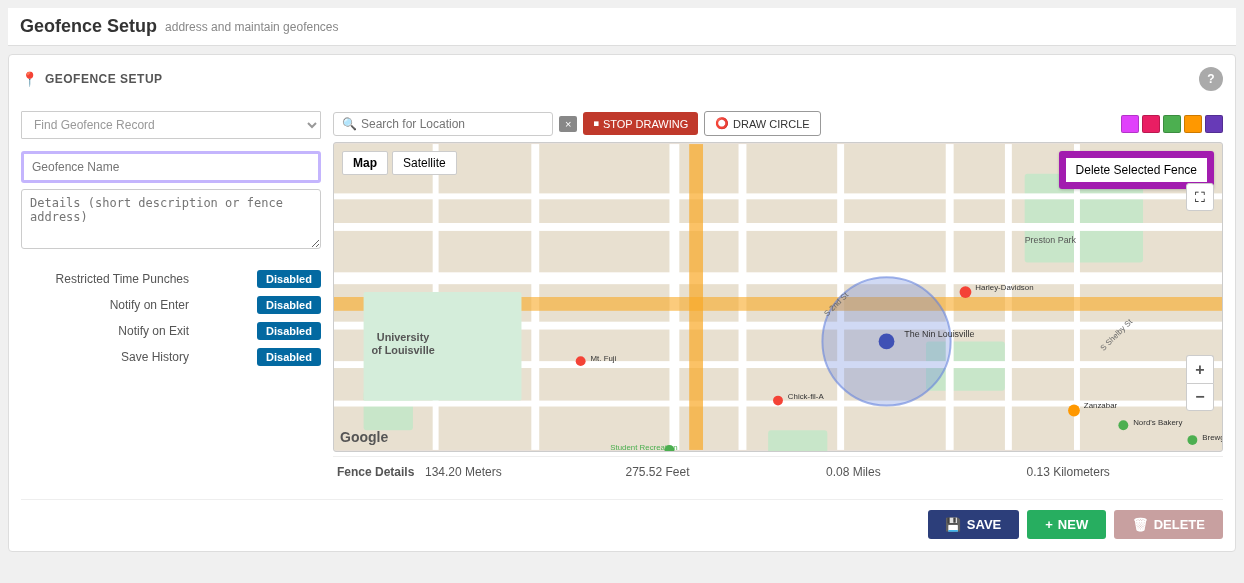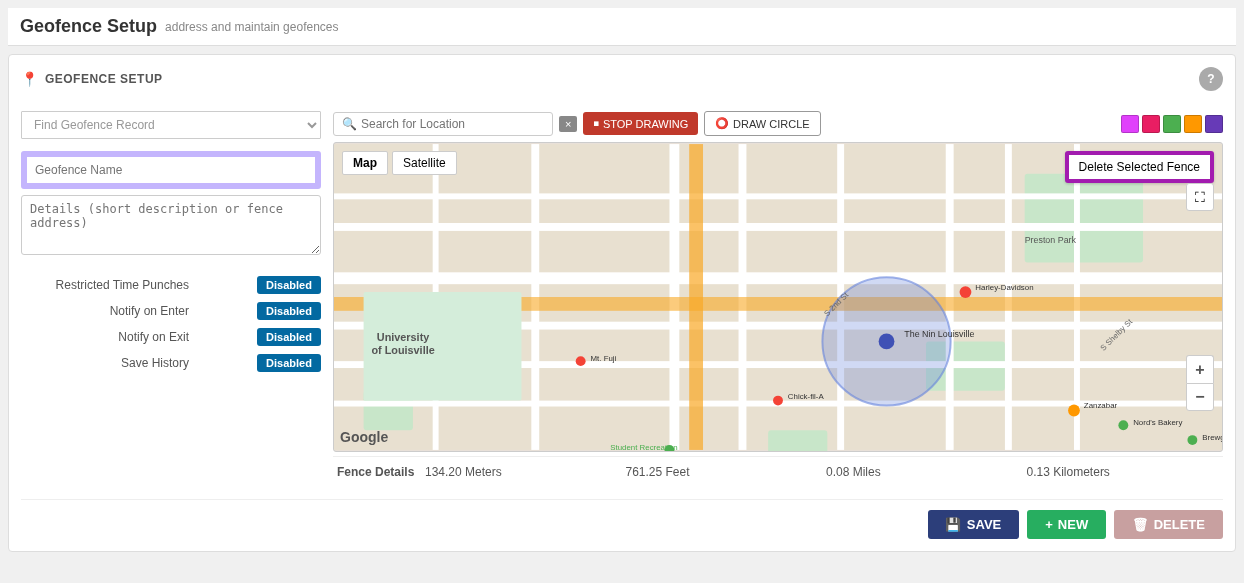--- a/index.html
+++ b/index.html
@@ -96,21 +96,21 @@
     }
     .section-label {
       font-size: 13px;
       font-weight: bold;
       color: #555;
       margin-bottom: 8px;
     }
     .form-input {
       width: 100%;
       padding: 6px 8px;
-      border: 6px solid #c4b5fd;
+      border: 3px solid #c4b5fd;
       border-radius: 3px;
       font-size: 12px;
       color: #999;
       margin-bottom: 6px;
     }
     .form-textarea {
       width: 100%;
       padding: 6px 8px;
       border: 1px solid #ccc;
       border-radius: 3px;
@@ -260,21 +260,21 @@
       cursor: pointer;
     }
     .map-tab.active {
       font-weight: bold;
     }
     .delete-fence-btn {
       position: absolute;
       top: 8px;
       right: 8px;
       background: #fff;
-      border: 4px solid #a21caf;
+      border: 7px solid #a21caf;
       padding: 5px 10px;
       border-radius: 3px;
       font-size: 12px;
       cursor: pointer;
       z-index: 10;
       box-shadow: 0 1px 3px rgba(0,0,0,0.2);
     }
     .fullscreen-btn {
       position: absolute;
       top: 40px;
@@ -526,21 +526,21 @@
             <button class="zoom-btn">+</button>
             <button class="zoom-btn">−</button>
           </div>
 
           <div class="google-logo">Google</div>
         </div>
 
         <div class="fence-details-bar">
           <span class="fence-detail-label">Fence Details</span>
           <span class="fence-detail-item">134.20 Meters</span>
-          <span class="fence-detail-item">761.25 Feet</span>
+          <span class="fence-detail-item">275.52 Feet</span>
           <span class="fence-detail-item">0.08 Miles</span>
           <span class="fence-detail-item">0.13 Kilometers</span>
         </div>
       </div>
     </div>
 
     <div class="action-row">
       <button class="action-btn btn-save">
         <span>💾</span>
         <span>SAVE</span>

